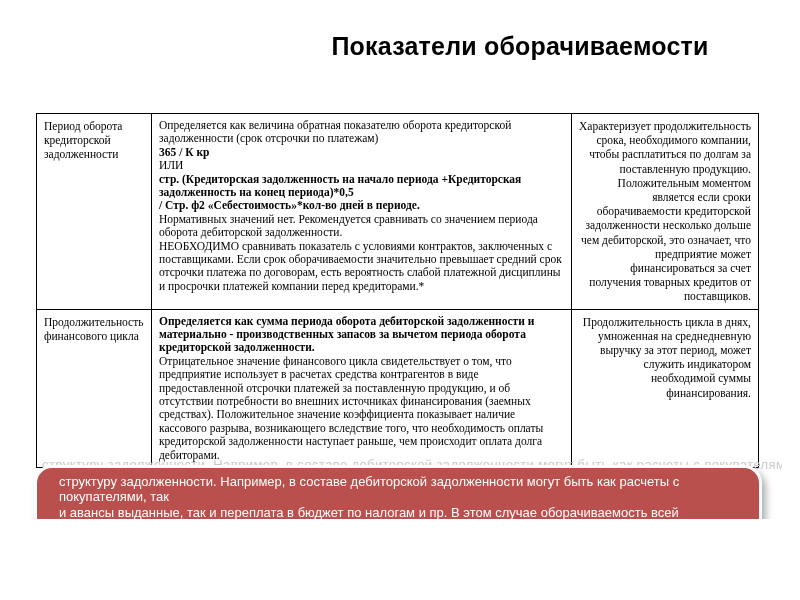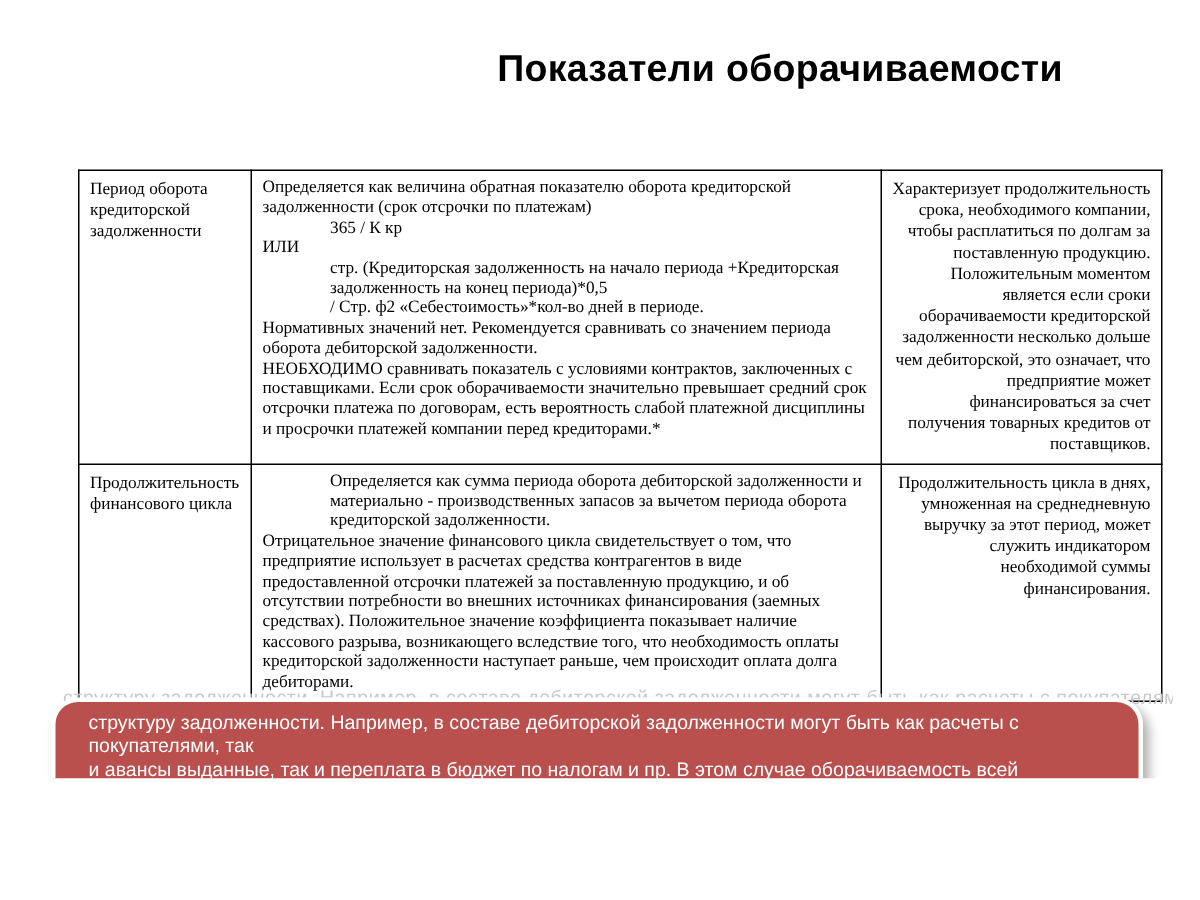--- a/index.html
+++ b/index.html
@@ -6,35 +6,35 @@
   .slide {
     position:relative; width:800px; height:519px; background:#ffffff;
     overflow:hidden; font-family:"Liberation Sans", sans-serif; color:#000;
   }
   .title {
     position:absolute; left:240px; top:31px; width:560px;
     text-align:center; font-weight:bold; font-size:25px; line-height:30px;
     color:#000; letter-spacing:0.2px;
   }
   table.ttable {
-    position:absolute; left:52px; top:113px; width:722px;
+    position:absolute; left:36px; top:113px; width:722px;
     border-collapse:collapse; table-layout:fixed;
     font-family:"Liberation Serif","DejaVu Serif",serif;
   }
   table.ttable td {
     border:1px solid #000; vertical-align:top; box-sizing:border-box;
     padding:5px 7px;
   }
   td.c1 { width:115px; font-size:11.5px; line-height:14px; }
   td.c2 { width:420px; font-size:11.5px; line-height:13.4px; }
   td.c3 { width:187px; font-size:11.5px; line-height:14.2px;text-align:right; }
   tr.r1 td { height:185px; }
   tr.r2 td { height:147px; }
   td.c2 p { margin:0; }
-  td.c2 p.b { font-weight:normal;margin-left:45px; }
+  td.c2 p.b { font-weight:bold; }
   .fn {
     position:absolute; left:42px; color:#cbcbcb; font-size:13px;
     letter-spacing:0.4px; white-space:nowrap; z-index:2;
   }
   .fn1 { top:442px; }
   .fn2 { top:457px; max-width:740px; overflow:hidden; }
   .fn3 { top:556px; }
   .fn4 { top:560px; }
   .callout {
     position:absolute; left:34px; top:465px; width:728px; height:78px;

